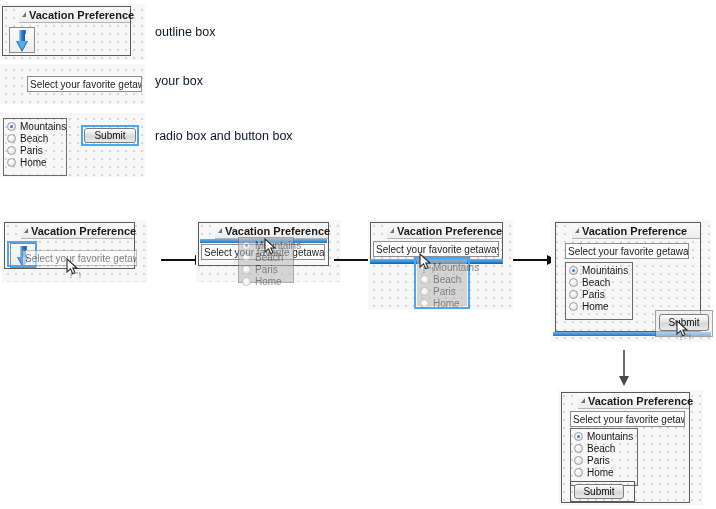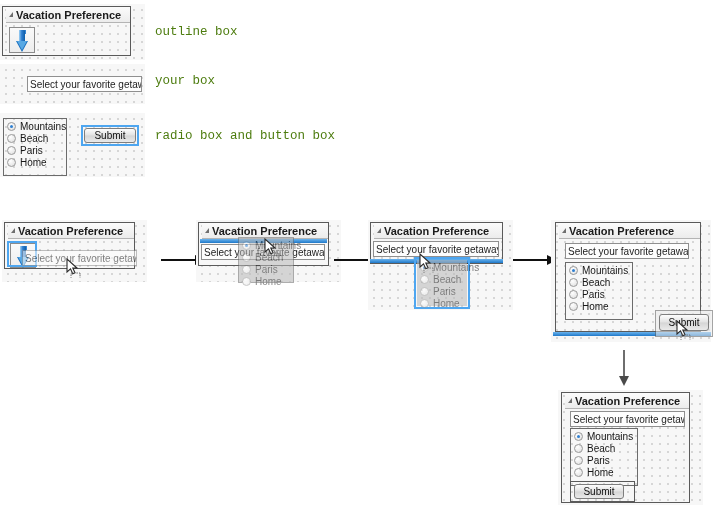--- a/index.html
+++ b/index.html
@@ -21,21 +21,21 @@
   }
   
   .panel{
     position:absolute;
     border:1px solid #5a5a5a;
     background:transparent;
     box-sizing:border-box;
   }
   .titlebar{
     position:absolute;
-    left:3px;top:0;right:0;
+    left:16px;top:0;right:0;
     height:16px;
     background:linear-gradient(#fbfbfb,#ececec);
     border-bottom:1px solid #b4b4b4;
     box-sizing:border-box;
     display:flex;align-items:center;
     padding-left:3px;
     font-size:11px;
     font-weight:bold;
     color:#1b1b1b;
     white-space:nowrap;
@@ -162,23 +162,22 @@
   
   .cursor{position:absolute;width:16px;height:20px;}
   .cursor svg{display:block;}
   
   .ghost{opacity:0.55;}
   .ghostbg{background:#b9b9b9;}
   
   .sidelabel{
     position:absolute;
     font-size:12.5px;
-    color:#4d7c0f;
+    color:#0f172a;
     white-space:nowrap;
-    font-family:Liberation Mono, monospace;
   }
 </style>
 </head>
 <body>
 
 <div class="canvas" style="left:0px;top:4px;width:145px;height:56px;"></div>
 
 <div class="panel" style="left:2px;top:6px;width:129px;height:50px;">
   <div class="titlebar">
     <span class="tri-icon"></span>

